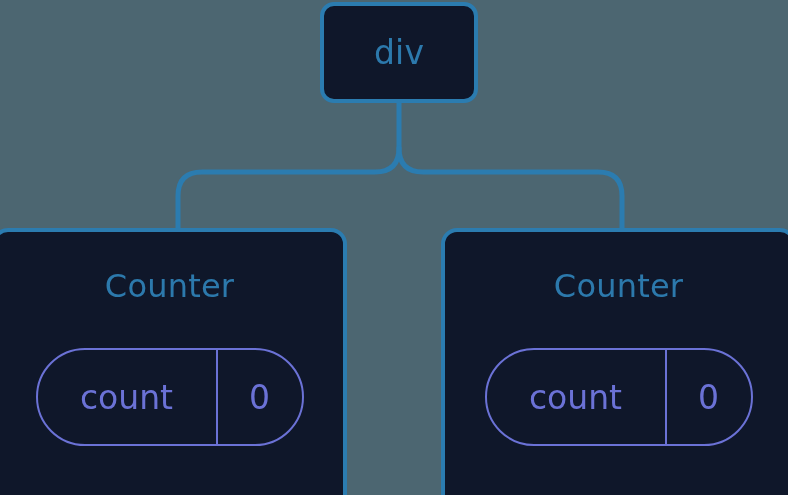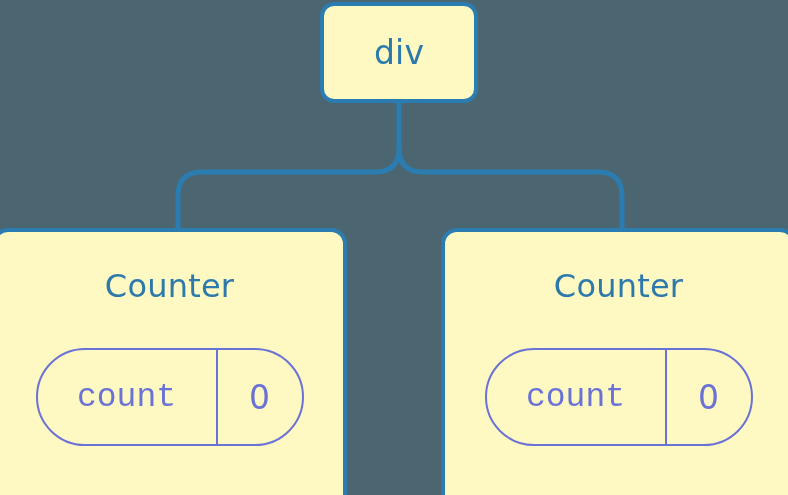--- a/index.html
+++ b/index.html
@@ -26,21 +26,21 @@
     left: 0;
     top: 0;
     width: 788px;
     height: 495px;
     z-index: 1;
   }
 
   
   .node-card {
     position: absolute;
-    background: #fef9c3;
+    background: #0f172a;
     border: 4px solid #2B7CB0;
     border-radius: 14px;
     box-sizing: border-box;
     z-index: 2;
     display: flex;
     flex-direction: column;
     align-items: center;
   }
 
   
@@ -100,21 +100,20 @@
     display: flex;
     align-items: center;
     justify-content: center;
     color: #6B72D6;
     font-size: 33px;
     line-height: 1;
     box-sizing: border-box;
   }
   .pill-key {
     flex: 0 0 178px;
-    font-family: Liberation Mono, monospace;
   }
   .pill-value {
     flex: 1 1 auto;
     border-left: 2px solid #6B72D6;
   }
 </style>
 </head>
 <body>
 
 <div id="canvas">

